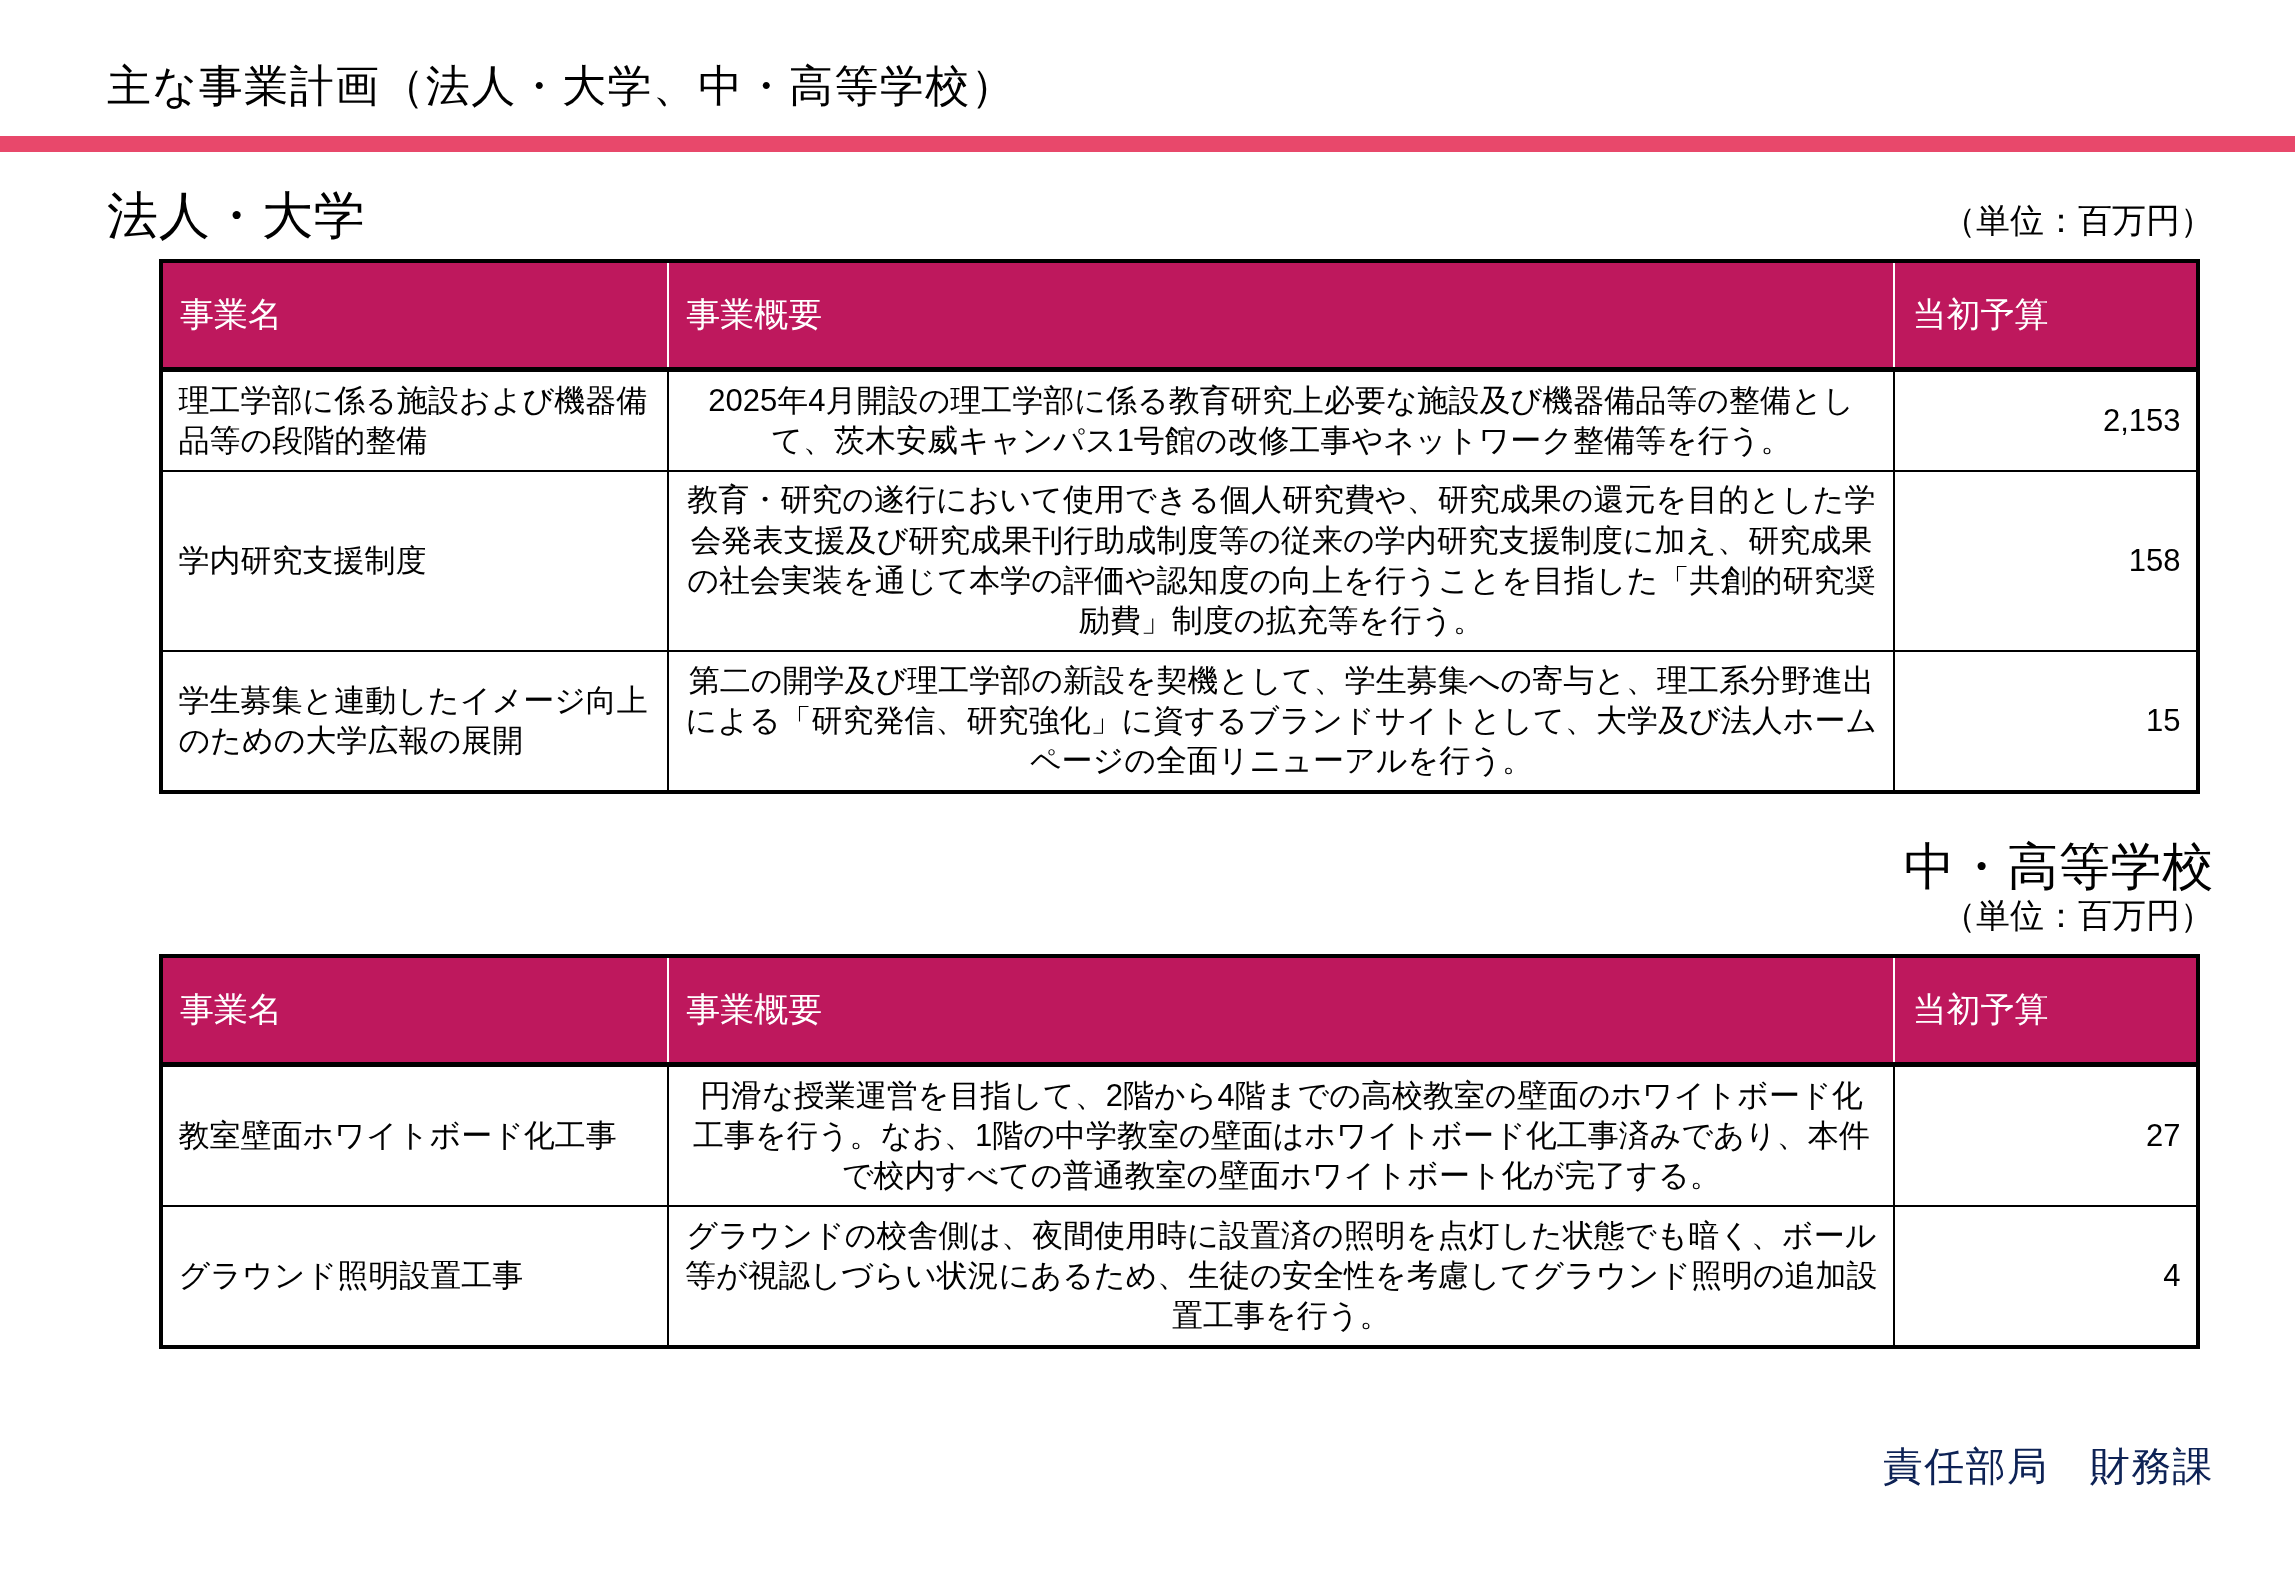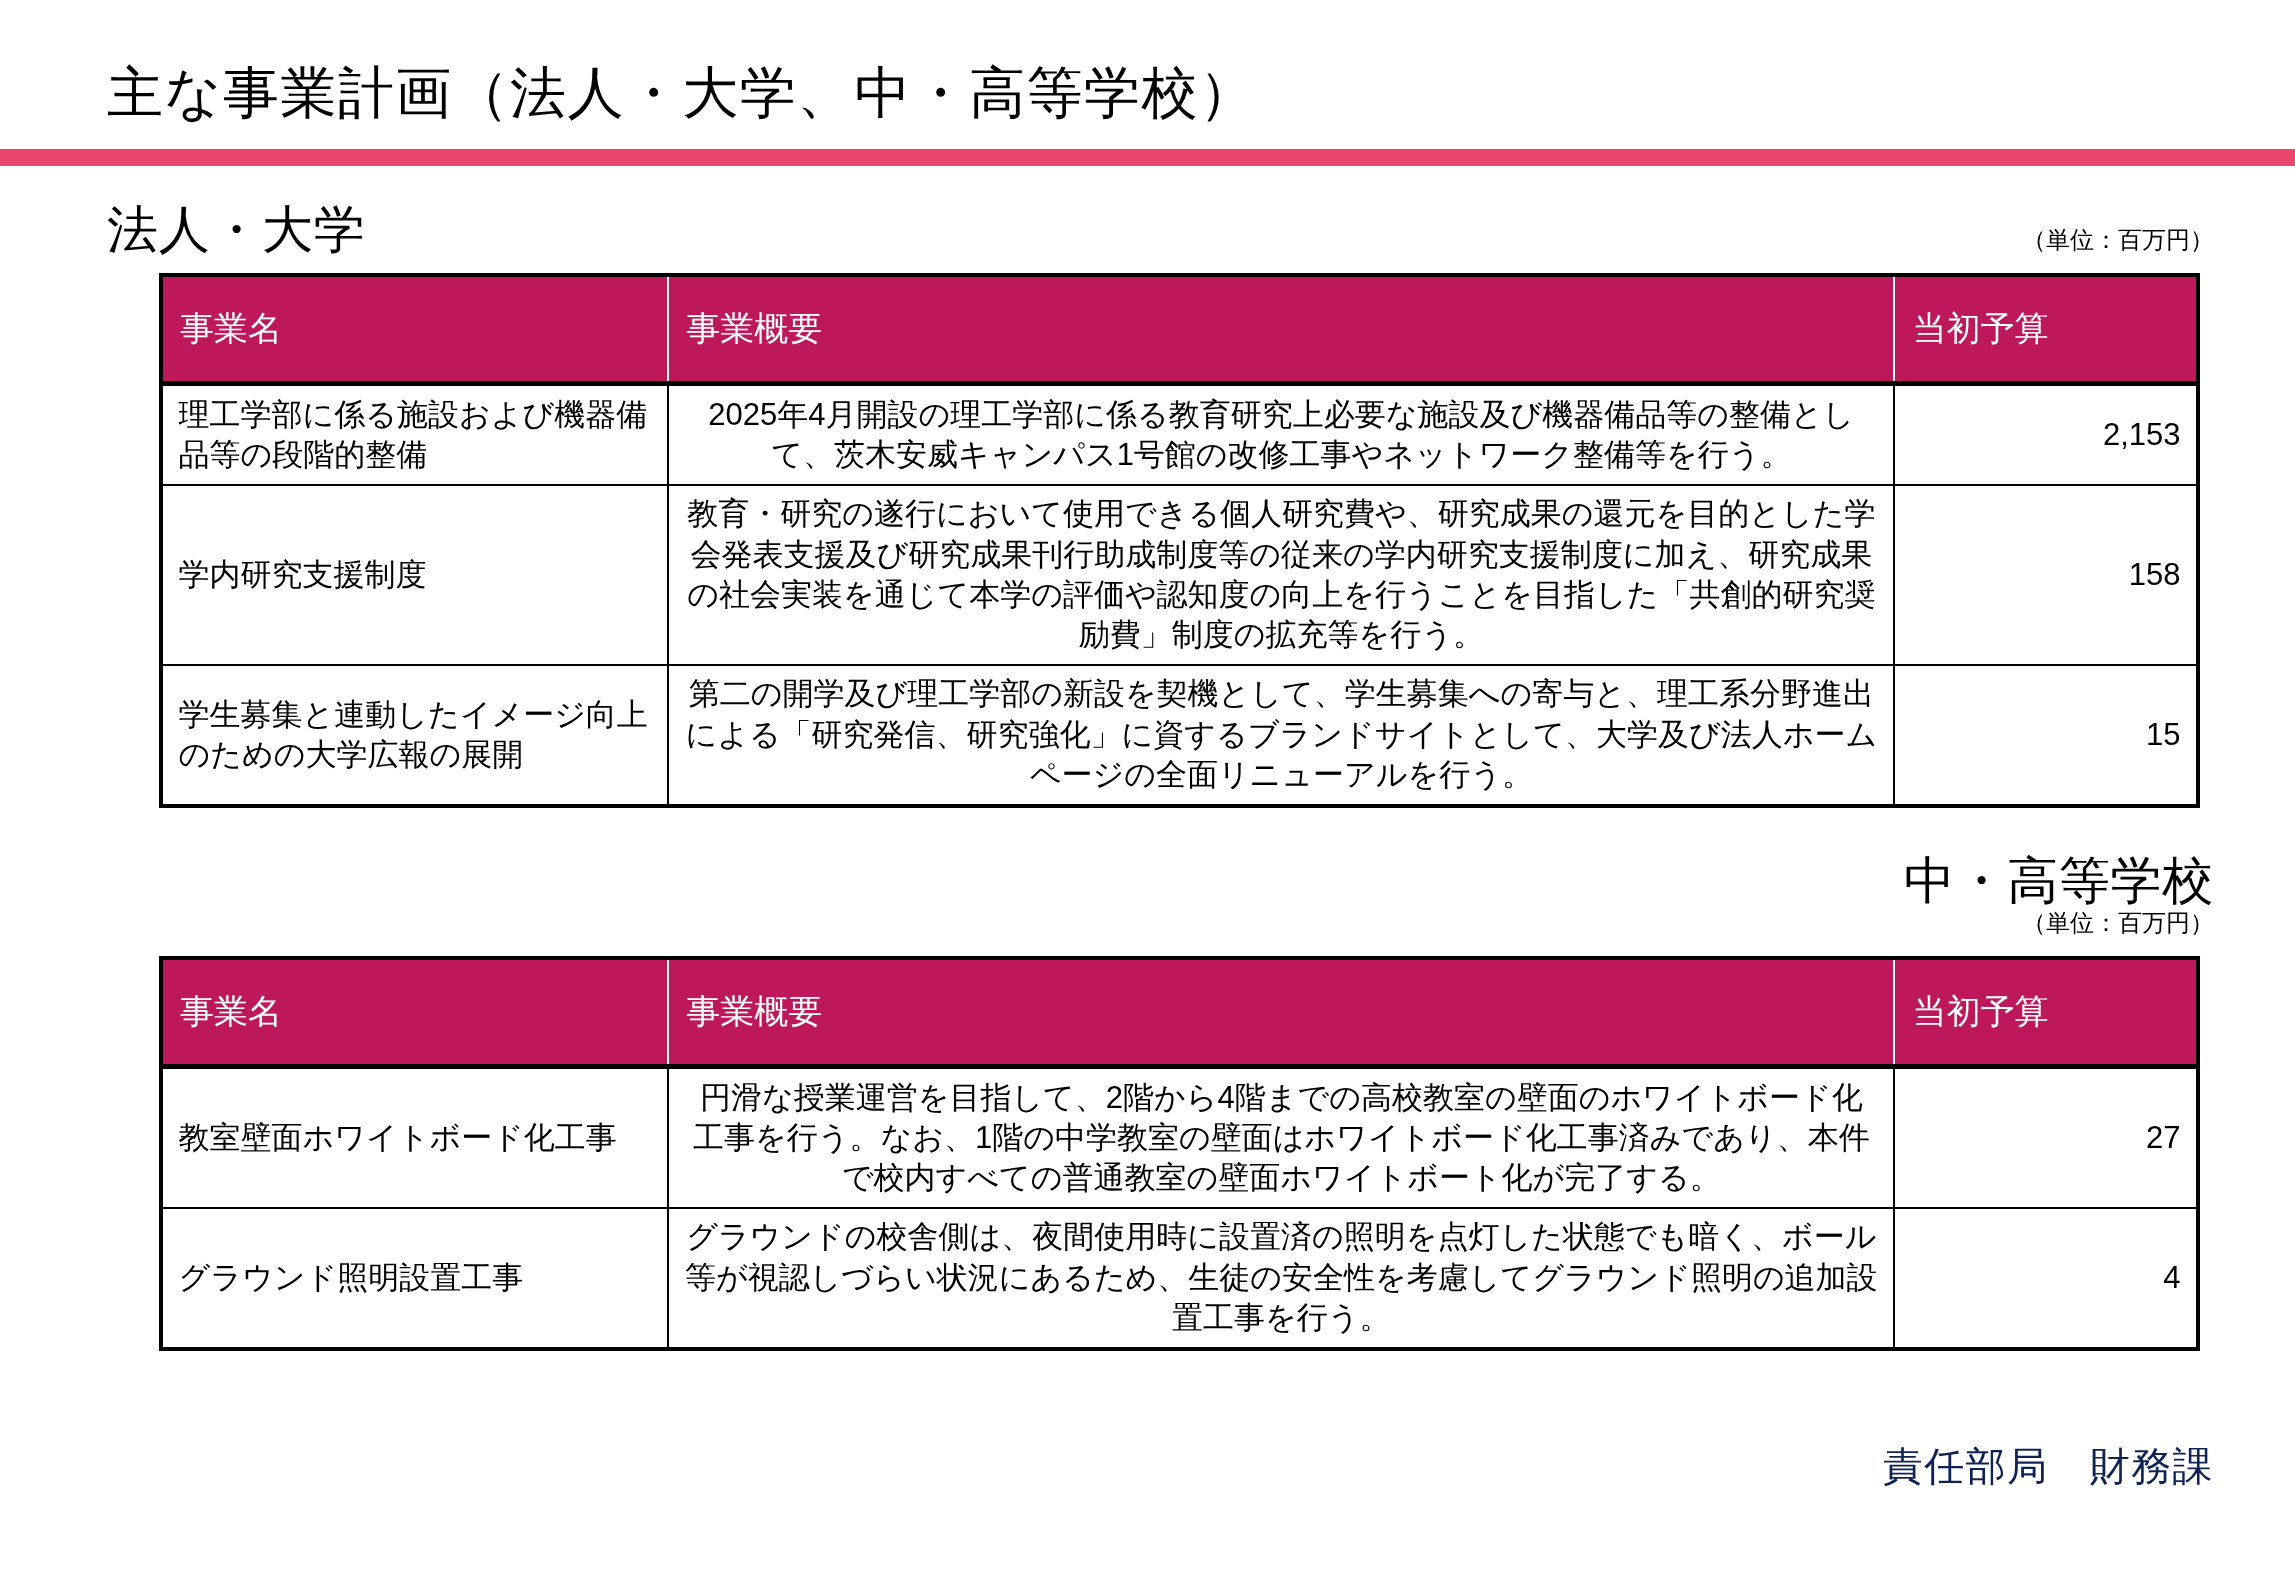--- a/index.html
+++ b/index.html
@@ -7,21 +7,21 @@
     position:relative;
     width:2295px;
     height:1589px;
     background:#ffffff;
     overflow:hidden;
     font-family:"Liberation Sans", sans-serif;
     color:#000000;
   }
   .slide-title{
     margin:61px 0 0 107px;
-    font-size:56px;
+    font-size:44px;
     line-height:1.15;
     font-weight:500;
     letter-spacing:1.4px;
   }
   .accent-bar{
     margin-top:24px;
     width:100%;
     height:16.2px;
     background:#e8486b;
   }
@@ -32,21 +32,21 @@
     margin:35px 81px 0 107px;
   }
   .section-header.second{margin-top:44px;flex-direction:column;}
   .section-heading{
     font-size:51px;
     line-height:1.12;
     font-weight:500;
     letter-spacing:0.7px;
   }
   .unit-label{
-    font-size:24px;
+    font-size:34px;
     line-height:1.2;
     padding-bottom:2.8px;
   }
   table.projects{
     border-collapse:collapse;
     table-layout:fixed;
     margin:15.5px 0 0 159px;
     width:2041px;
     border:4.2px solid #000000;
   }

